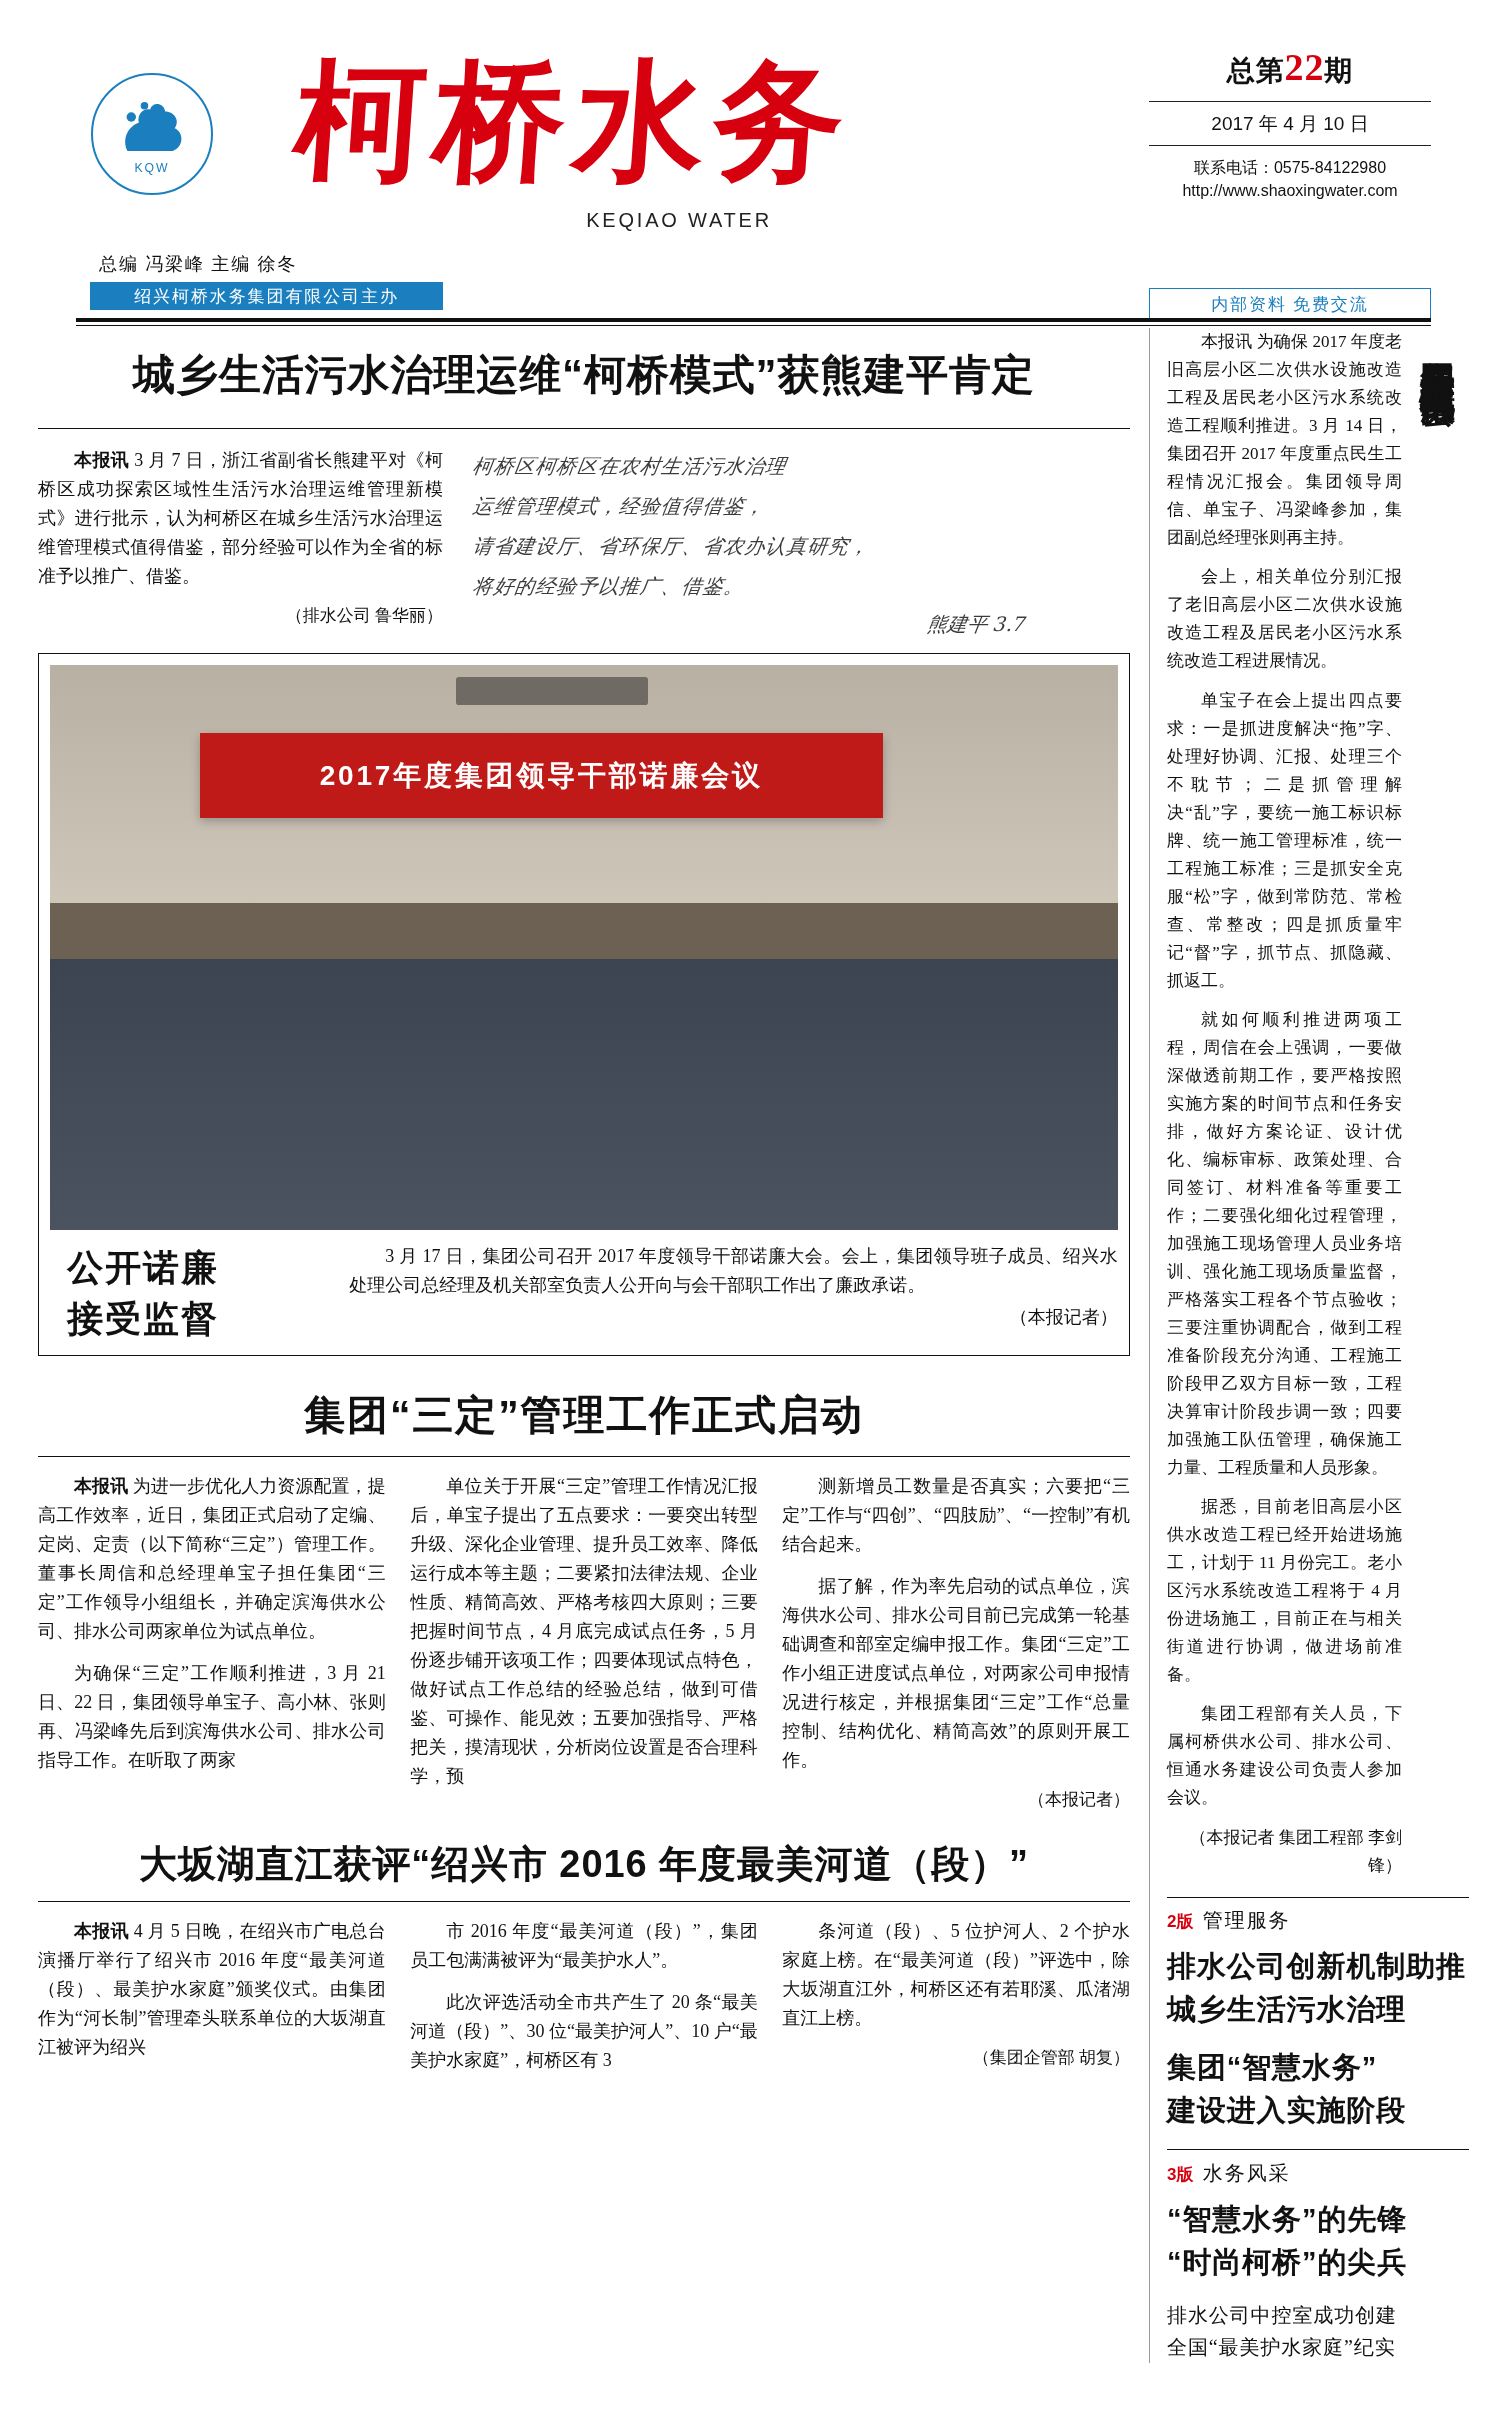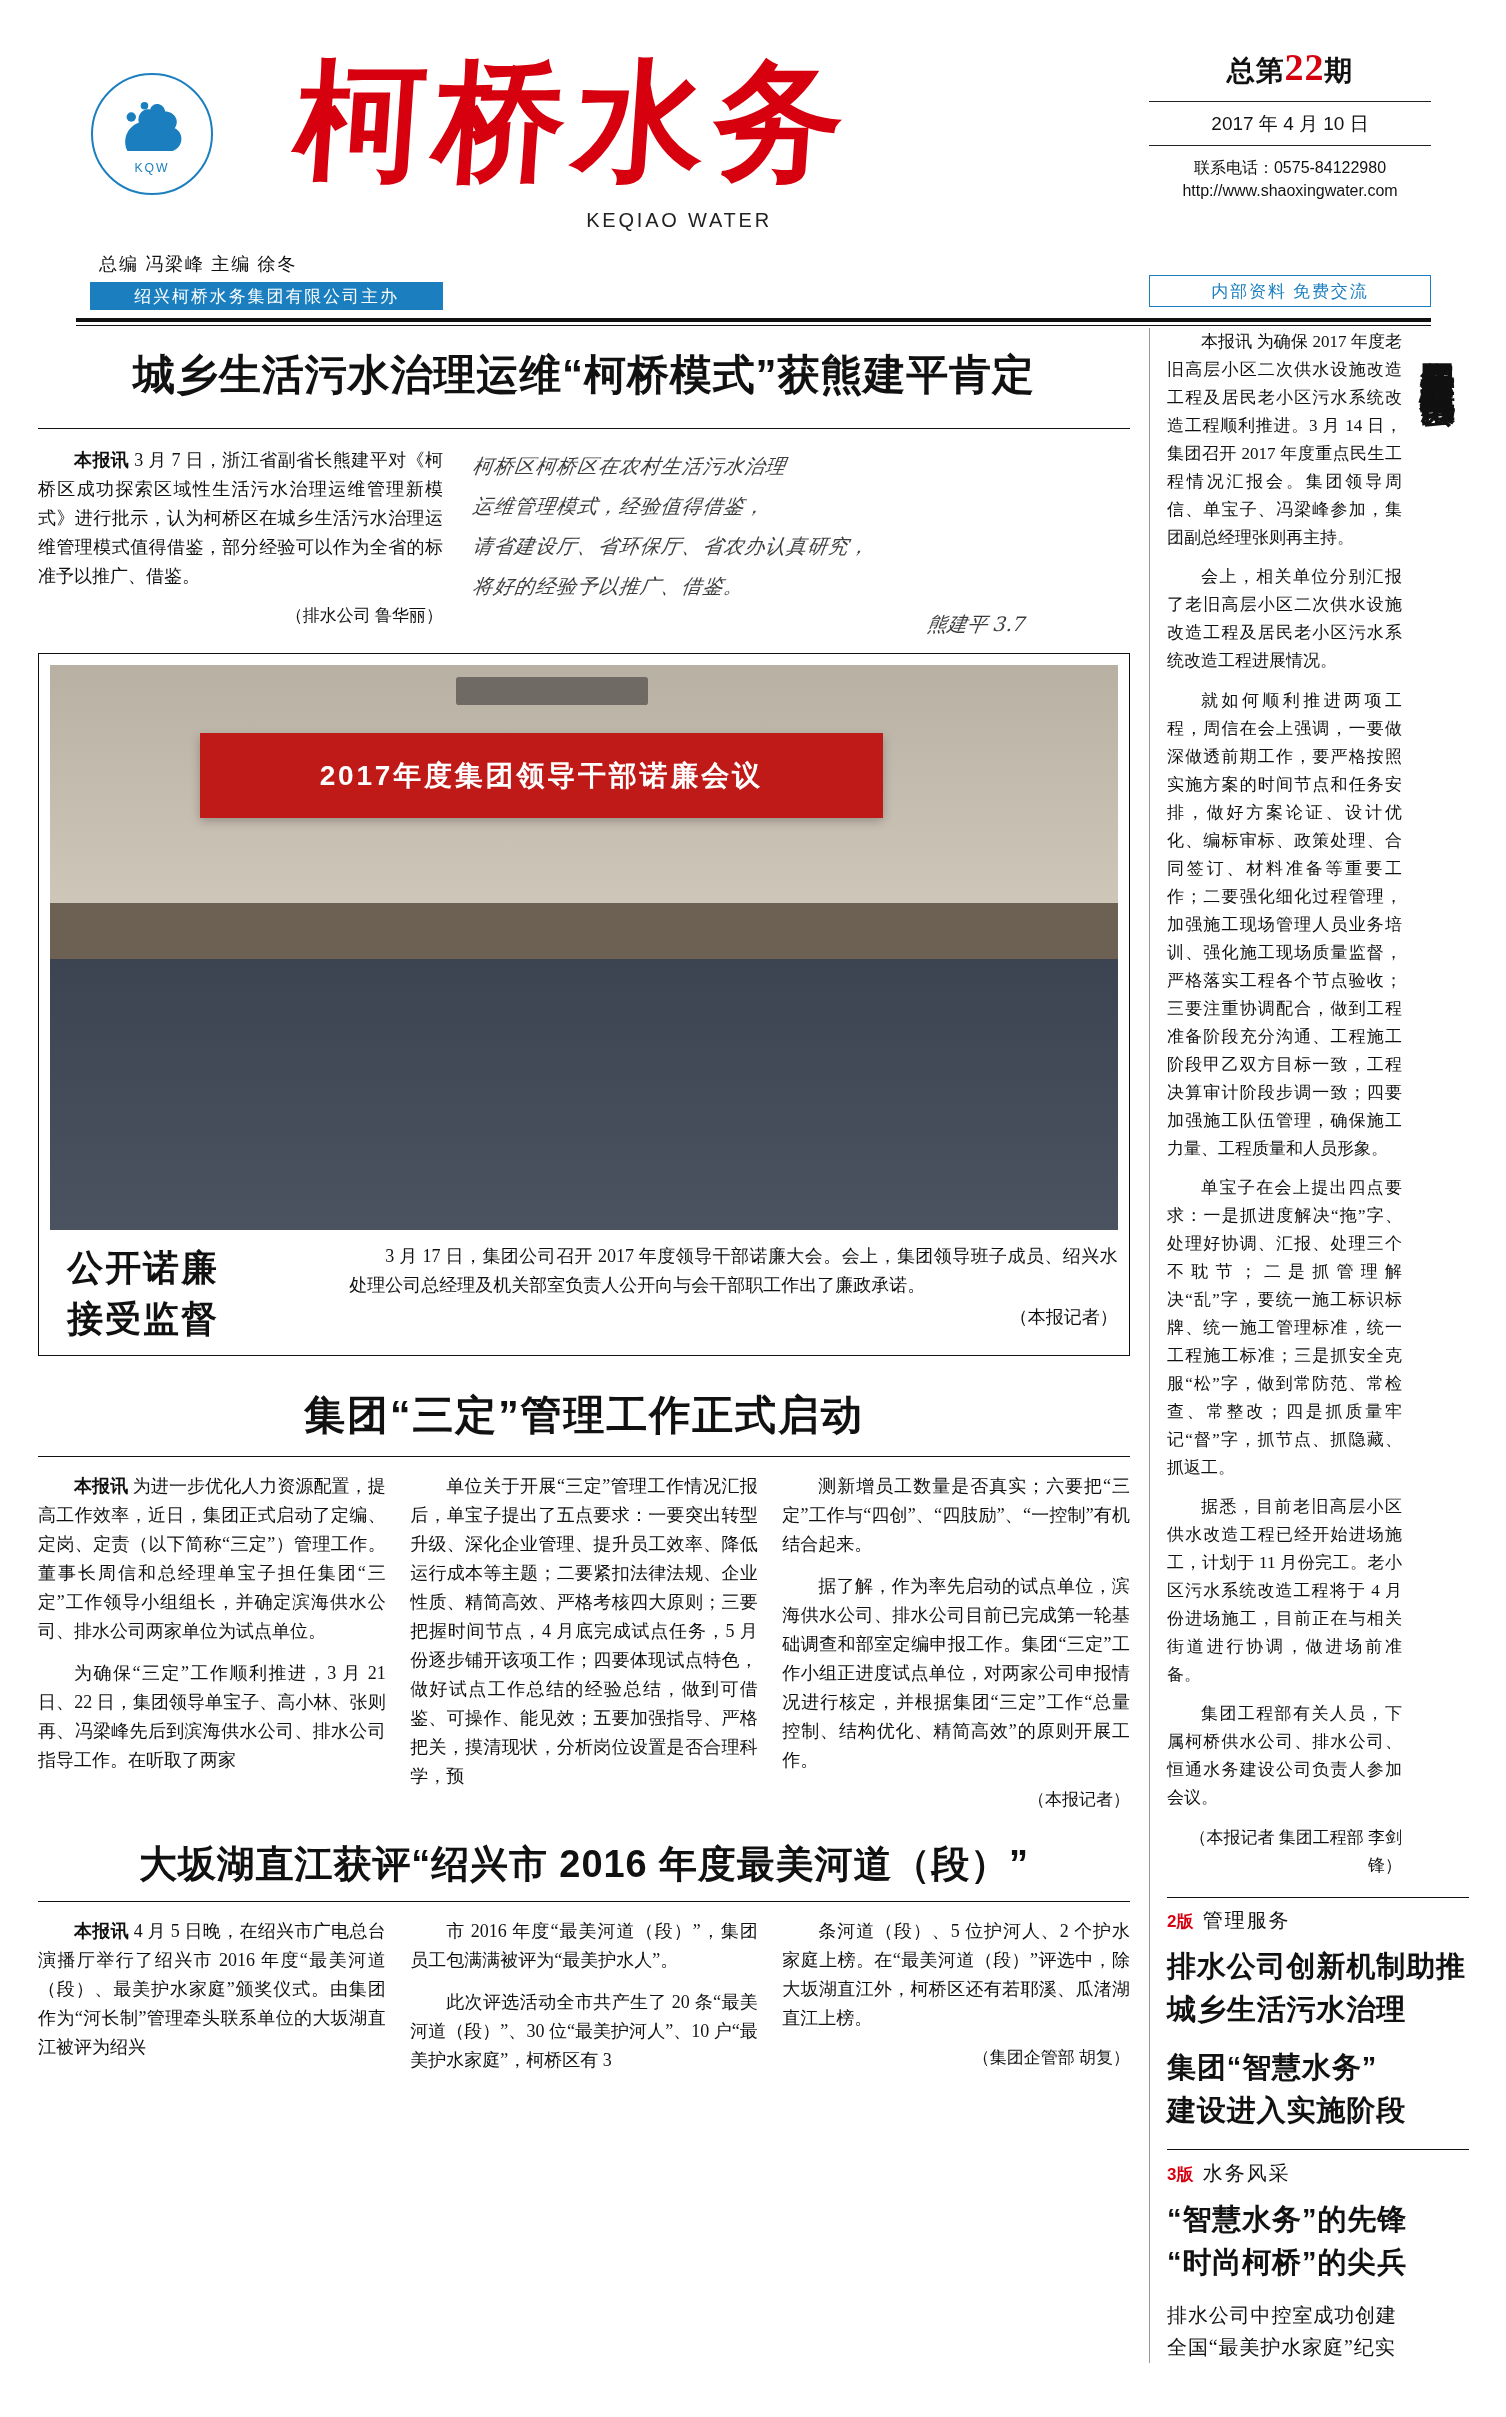--- a/index.html
+++ b/index.html
@@ -122,21 +122,21 @@
     left: 490px;
     top: 275px;
     font-size: 28px;
     font-weight: 700;
     letter-spacing: 5.6px;
   }
   .slogan span { margin-right: 43px; }
   .internal-box {
     position: absolute;
     right: 38px;
-    top: 275px;
+    top: 288px;
     width: 282px;
     height: 32px;
     border: 1.9px solid #1b7fbf;
     color: #1b7fbf;
     font-size: 17px;
     letter-spacing: 1.9px;
     display: flex;
     align-items: center;
     justify-content: center;
   }
@@ -497,22 +497,22 @@
 
     <div class="right-zone">
       <div class="vtitle">集团召开年度重点民生工程情况汇报会</div>
 
       <div class="right-col-text">
         <p>
           <span class="lead">本报讯</span>
           <span>为确保 2017 年度老旧高层小区二次供水设施改造工程及居民老小区污水系统改造工程顺利推进。3 月 14 日，集团召开 2017 年度重点民生工程情况汇报会。集团领导周信、单宝子、冯梁峰参加，集团副总经理张则再主持。</span>
         </p>
         <p>会上，相关单位分别汇报了老旧高层小区二次供水设施改造工程及居民老小区污水系统改造工程进展情况。</p>
+        <p>单宝子在会上提出四点要求：一是抓进度解决“拖”字、处理好协调、汇报、处理三个不耽节；二是抓管理解决“乱”字，要统一施工标识标牌、统一施工管理标准，统一工程施工标准；三是抓安全克服“松”字，做到常防范、常检查、常整改；四是抓质量牢记“督”字，抓节点、抓隐藏、抓返工。</p>
         <p>就如何顺利推进两项工程，周信在会上强调，一要做深做透前期工作，要严格按照实施方案的时间节点和任务安排，做好方案论证、设计优化、编标审标、政策处理、合同签订、材料准备等重要工作；二要强化细化过程管理，加强施工现场管理人员业务培训、强化施工现场质量监督，严格落实工程各个节点验收；三要注重协调配合，做到工程准备阶段充分沟通、工程施工阶段甲乙双方目标一致，工程决算审计阶段步调一致；四要加强施工队伍管理，确保施工力量、工程质量和人员形象。</p>
-        <p>单宝子在会上提出四点要求：一是抓进度解决“拖”字、处理好协调、汇报、处理三个不耽节；二是抓管理解决“乱”字，要统一施工标识标牌、统一施工管理标准，统一工程施工标准；三是抓安全克服“松”字，做到常防范、常检查、常整改；四是抓质量牢记“督”字，抓节点、抓隐藏、抓返工。</p>
         <p>据悉，目前老旧高层小区供水改造工程已经开始进场施工，计划于 11 月份完工。老小区污水系统改造工程将于 4 月份进场施工，目前正在与相关街道进行协调，做进场前准备。</p>
         <p>集团工程部有关人员，下属柯桥供水公司、排水公司、恒通水务建设公司负责人参加会议。</p>
         <p class="byline2">（本报记者  集团工程部  李剑锋）</p>
       </div>
 
       <div class="page-tag">
         <span class="page-num">2版</span>
         <span class="page-sec">管理服务</span>
       </div>
       <div class="promo">

